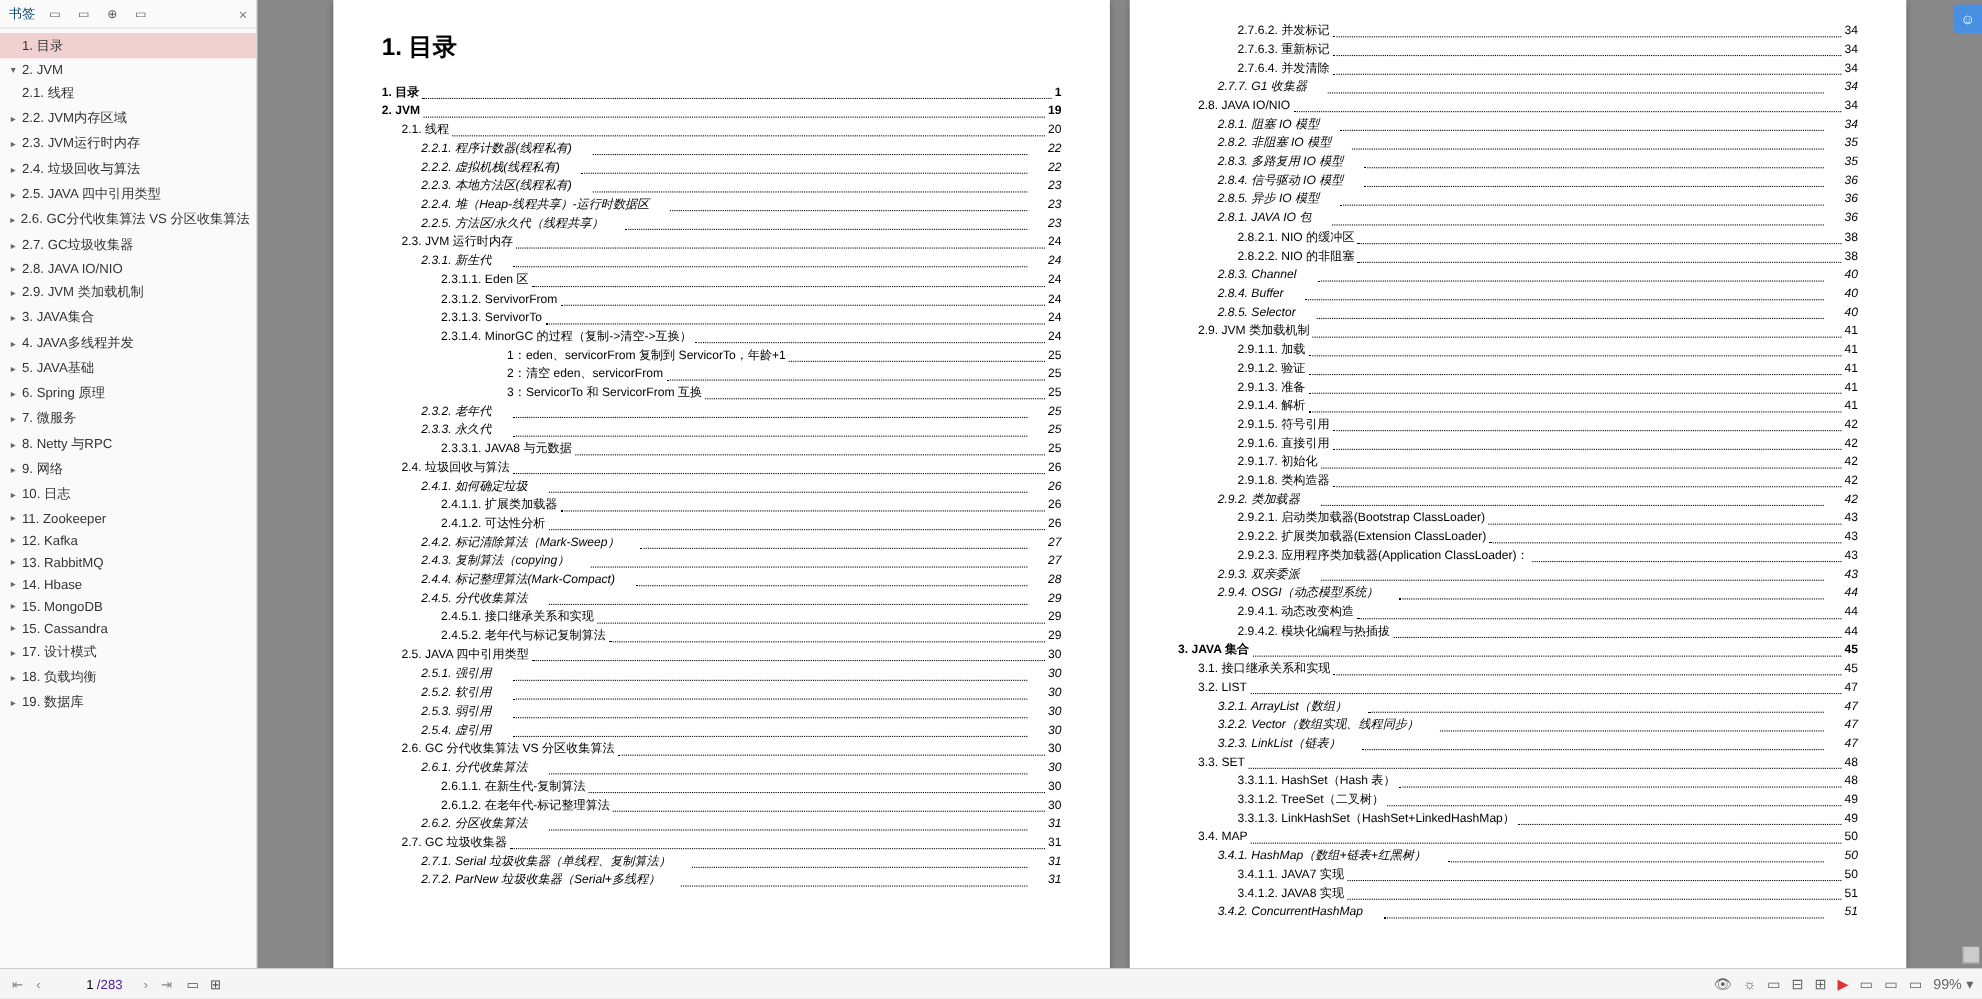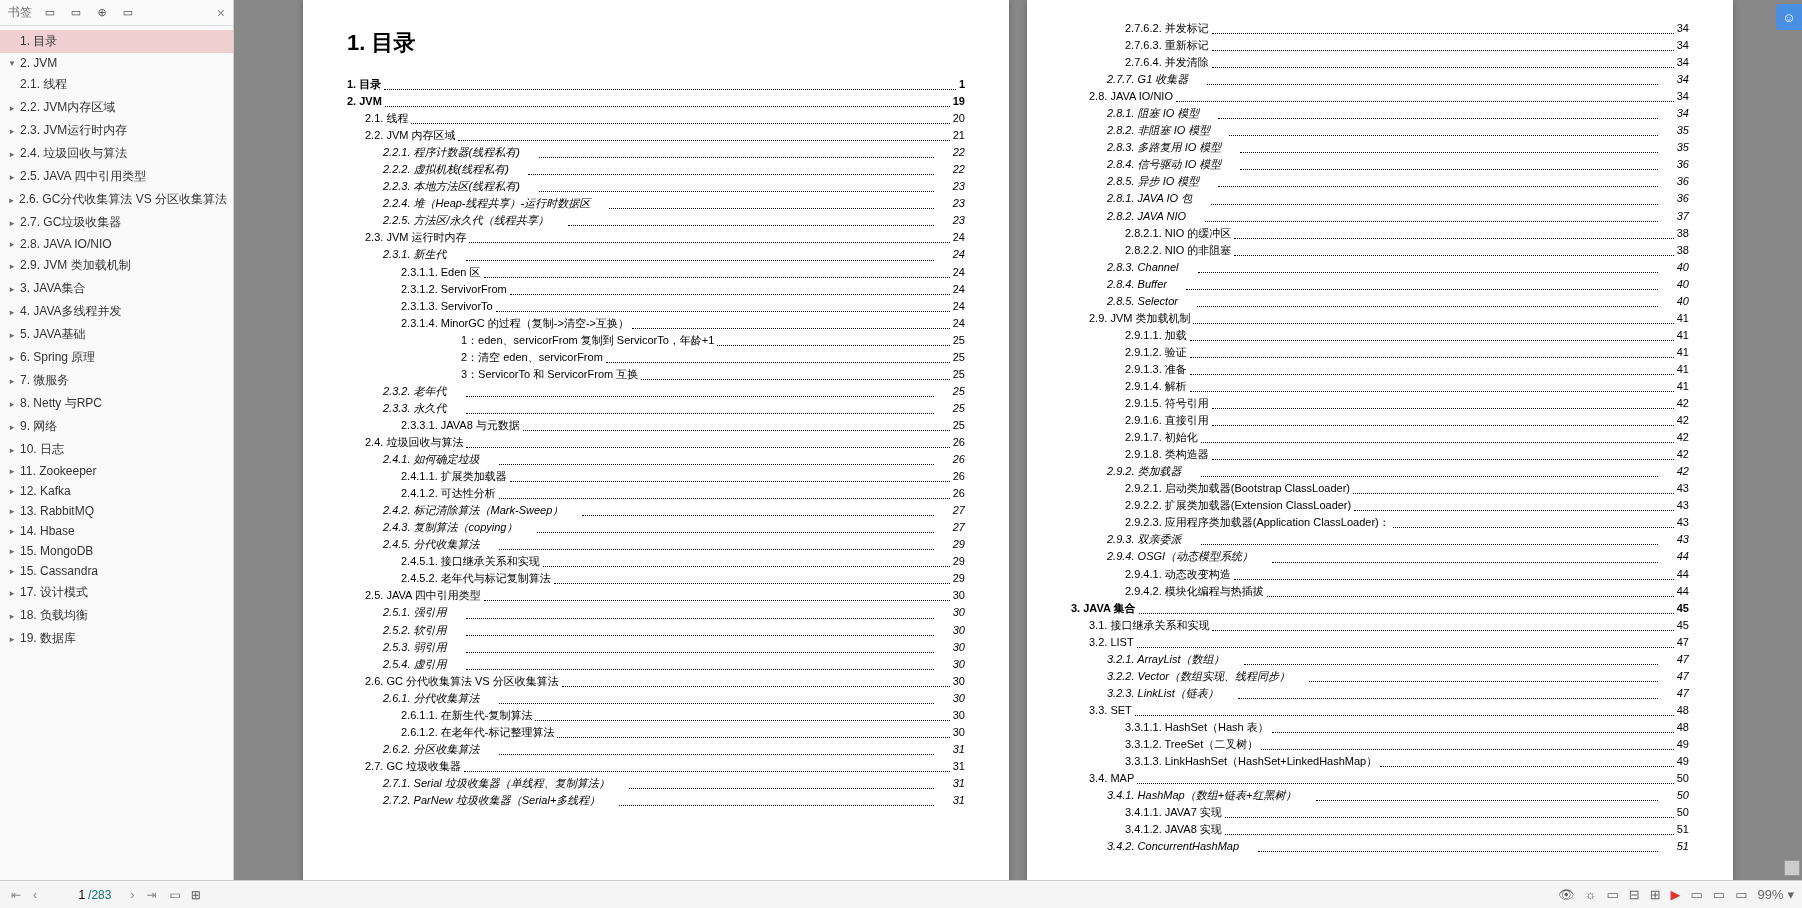--- a/index.html
+++ b/index.html
@@ -1,20 +1,20 @@
 <!DOCTYPE html>
 <html><head>
 <meta charset="utf-8">
 <style>
 * { margin:0; padding:0; box-sizing:border-box; font-family:"Microsoft YaHei",Arial,sans-serif; }
 body { background:#e5e5e5; display:flex; flex-direction:column; height:908px; width:1802px; overflow:hidden; }
 .main { flex:1; display:flex; overflow:hidden; }
 .sidebar { width:234px; background:#fafafa; border-right:1px solid #ccc; display:flex; flex-direction:column; }
 .side-hdr { display:flex; align-items:center; gap:10px; padding:4px 8px; border-bottom:1px solid #ddd; }
-.side-hdr span:first-child { font-size:12px; color:#737373; }
+.side-hdr span:first-child { font-size:12px; color:#0c4a6e; }
 .side-hdr .icn { width:16px; height:16px; display:inline-flex; align-items:center; justify-content:center; color:#555; font-size:11px; }
 .side-hdr .close { margin-left:auto; font-size:14px; color:#888; }
 .tree { flex:1; overflow-y:auto; font-size:12px; padding:4px 0; }
 .tree .itm { display:flex; align-items:center; padding:3px 6px; cursor:pointer; white-space:nowrap; overflow:hidden; }
 .tree .itm.sel { background:#f0d0d0; }
 .tree .exp { width:12px; display:inline-block; text-align:center; color:#666; font-size:9px; margin-right:2px; }
 .tree .lbl { color:#333; }
 .lv0 { padding-left:6px; }
 .lv1 { padding-left:22px; }
 .pages { flex:1; background:#888; display:flex; gap:18px; justify-content:center; padding:0 12px; overflow:hidden; position:relative; }
@@ -29,21 +29,21 @@
 .il2 { margin-left:36px; font-style:italic;gap:16px; }
 .il3 { margin-left:54px; }
 .il4 { margin-left:114px; }
 .floatbtn { position:absolute; right:0; top:4px; width:26px; height:26px; background:#4a90e2; border-radius:4px 0 0 4px; display:flex; align-items:center; justify-content:center; color:#fff; font-size:13px; }
 .scrollbar-hint { position:absolute; right:2px; bottom:4px; width:16px; height:16px; background:#ccc; border:1px solid #999; }
 .footer { height:28px; background:#f5f5f5; border-top:1px solid #ccc; display:flex; align-items:center; padding:0 8px; gap:10px; font-size:12px; color:#555; }
 .footer .nav { display:flex; align-items:center; gap:6px; }
 .footer .nav span { cursor:pointer; padding:0 3px; color:#888; }
 .footer .pgbox { display:flex; align-items:center; gap:0; margin:0 4px; }
 .footer .pgbox input { width:32px; border:none; background:transparent; text-align:right; font-size:12px; }
-.footer .pgbox .tot { color:#0f766e;text-align:center; }
+.footer .pgbox .tot { color:#4c1d95;text-align:center; }
 .footer .ricons { margin-left:auto; display:flex; align-items:center; gap:10px; }
 .footer .ricons span { cursor:pointer; color:#666; font-size:13px; }
 .footer .rec { color:#d33!important; }
 .footer .zoom { display:flex; align-items:center; gap:4px; font-size:11px;text-align:center; }
 </style>
 </head>
 <body>
 
 <div class="main">
   <div class="sidebar">
@@ -184,25 +184,20 @@
           <div class="toc-line il0">
             <span class="t">2.    JVM</span>
             <span class="d"></span>
             <span class="p">19</span>
           </div>
           <div class="toc-line il1">
             <span class="t">2.1.    线程</span>
             <span class="d"></span>
             <span class="p">20</span>
           </div>
-          <div class="toc-line il1">
-            <span class="t">2.2.    JVM 内存区域</span>
-            <span class="d"></span>
-            <span class="p">21</span>
-          </div>
           <div class="toc-line il2">
             <span class="t">2.2.1.    程序计数器(线程私有)</span>
             <span class="d"></span>
             <span class="p">22</span>
           </div>
           <div class="toc-line il2">
             <span class="t">2.2.2.    虚拟机栈(线程私有)</span>
             <span class="d"></span>
             <span class="p">22</span>
           </div>
@@ -303,20 +298,25 @@
           </div>
           <div class="toc-line il2">
             <span class="t">2.4.2.    标记清除算法（Mark-Sweep）</span>
             <span class="d"></span>
             <span class="p">27</span>
           </div>
           <div class="toc-line il2">
             <span class="t">2.4.3.    复制算法（copying）</span>
             <span class="d"></span>
             <span class="p">27</span>
+          </div>
+          <div class="toc-line il2">
+            <span class="t">2.4.4.    标记整理算法(Mark-Compact)</span>
+            <span class="d"></span>
+            <span class="p">28</span>
           </div>
           <div class="toc-line il2">
             <span class="t">2.4.5.    分代收集算法</span>
             <span class="d"></span>
             <span class="p">29</span>
           </div>
           <div class="toc-line il3">
             <span class="t">2.4.5.1.    接口继承关系和实现</span>
             <span class="d"></span>
             <span class="p">29</span>
@@ -442,25 +442,20 @@
           </div>
           <div class="toc-line il2">
             <span class="t">2.8.5.    异步 IO 模型</span>
             <span class="d"></span>
             <span class="p">36</span>
           </div>
           <div class="toc-line il2">
             <span class="t">2.8.1.    JAVA IO 包</span>
             <span class="d"></span>
             <span class="p">36</span>
-          </div>
-          <div class="toc-line il2">
-            <span class="t">2.8.2.    JAVA NIO</span>
-            <span class="d"></span>
-            <span class="p">37</span>
           </div>
           <div class="toc-line il3">
             <span class="t">2.8.2.1.      NIO 的缓冲区</span>
             <span class="d"></span>
             <span class="p">38</span>
           </div>
           <div class="toc-line il3">
             <span class="t">2.8.2.2.      NIO 的非阻塞</span>
             <span class="d"></span>
             <span class="p">38</span>

